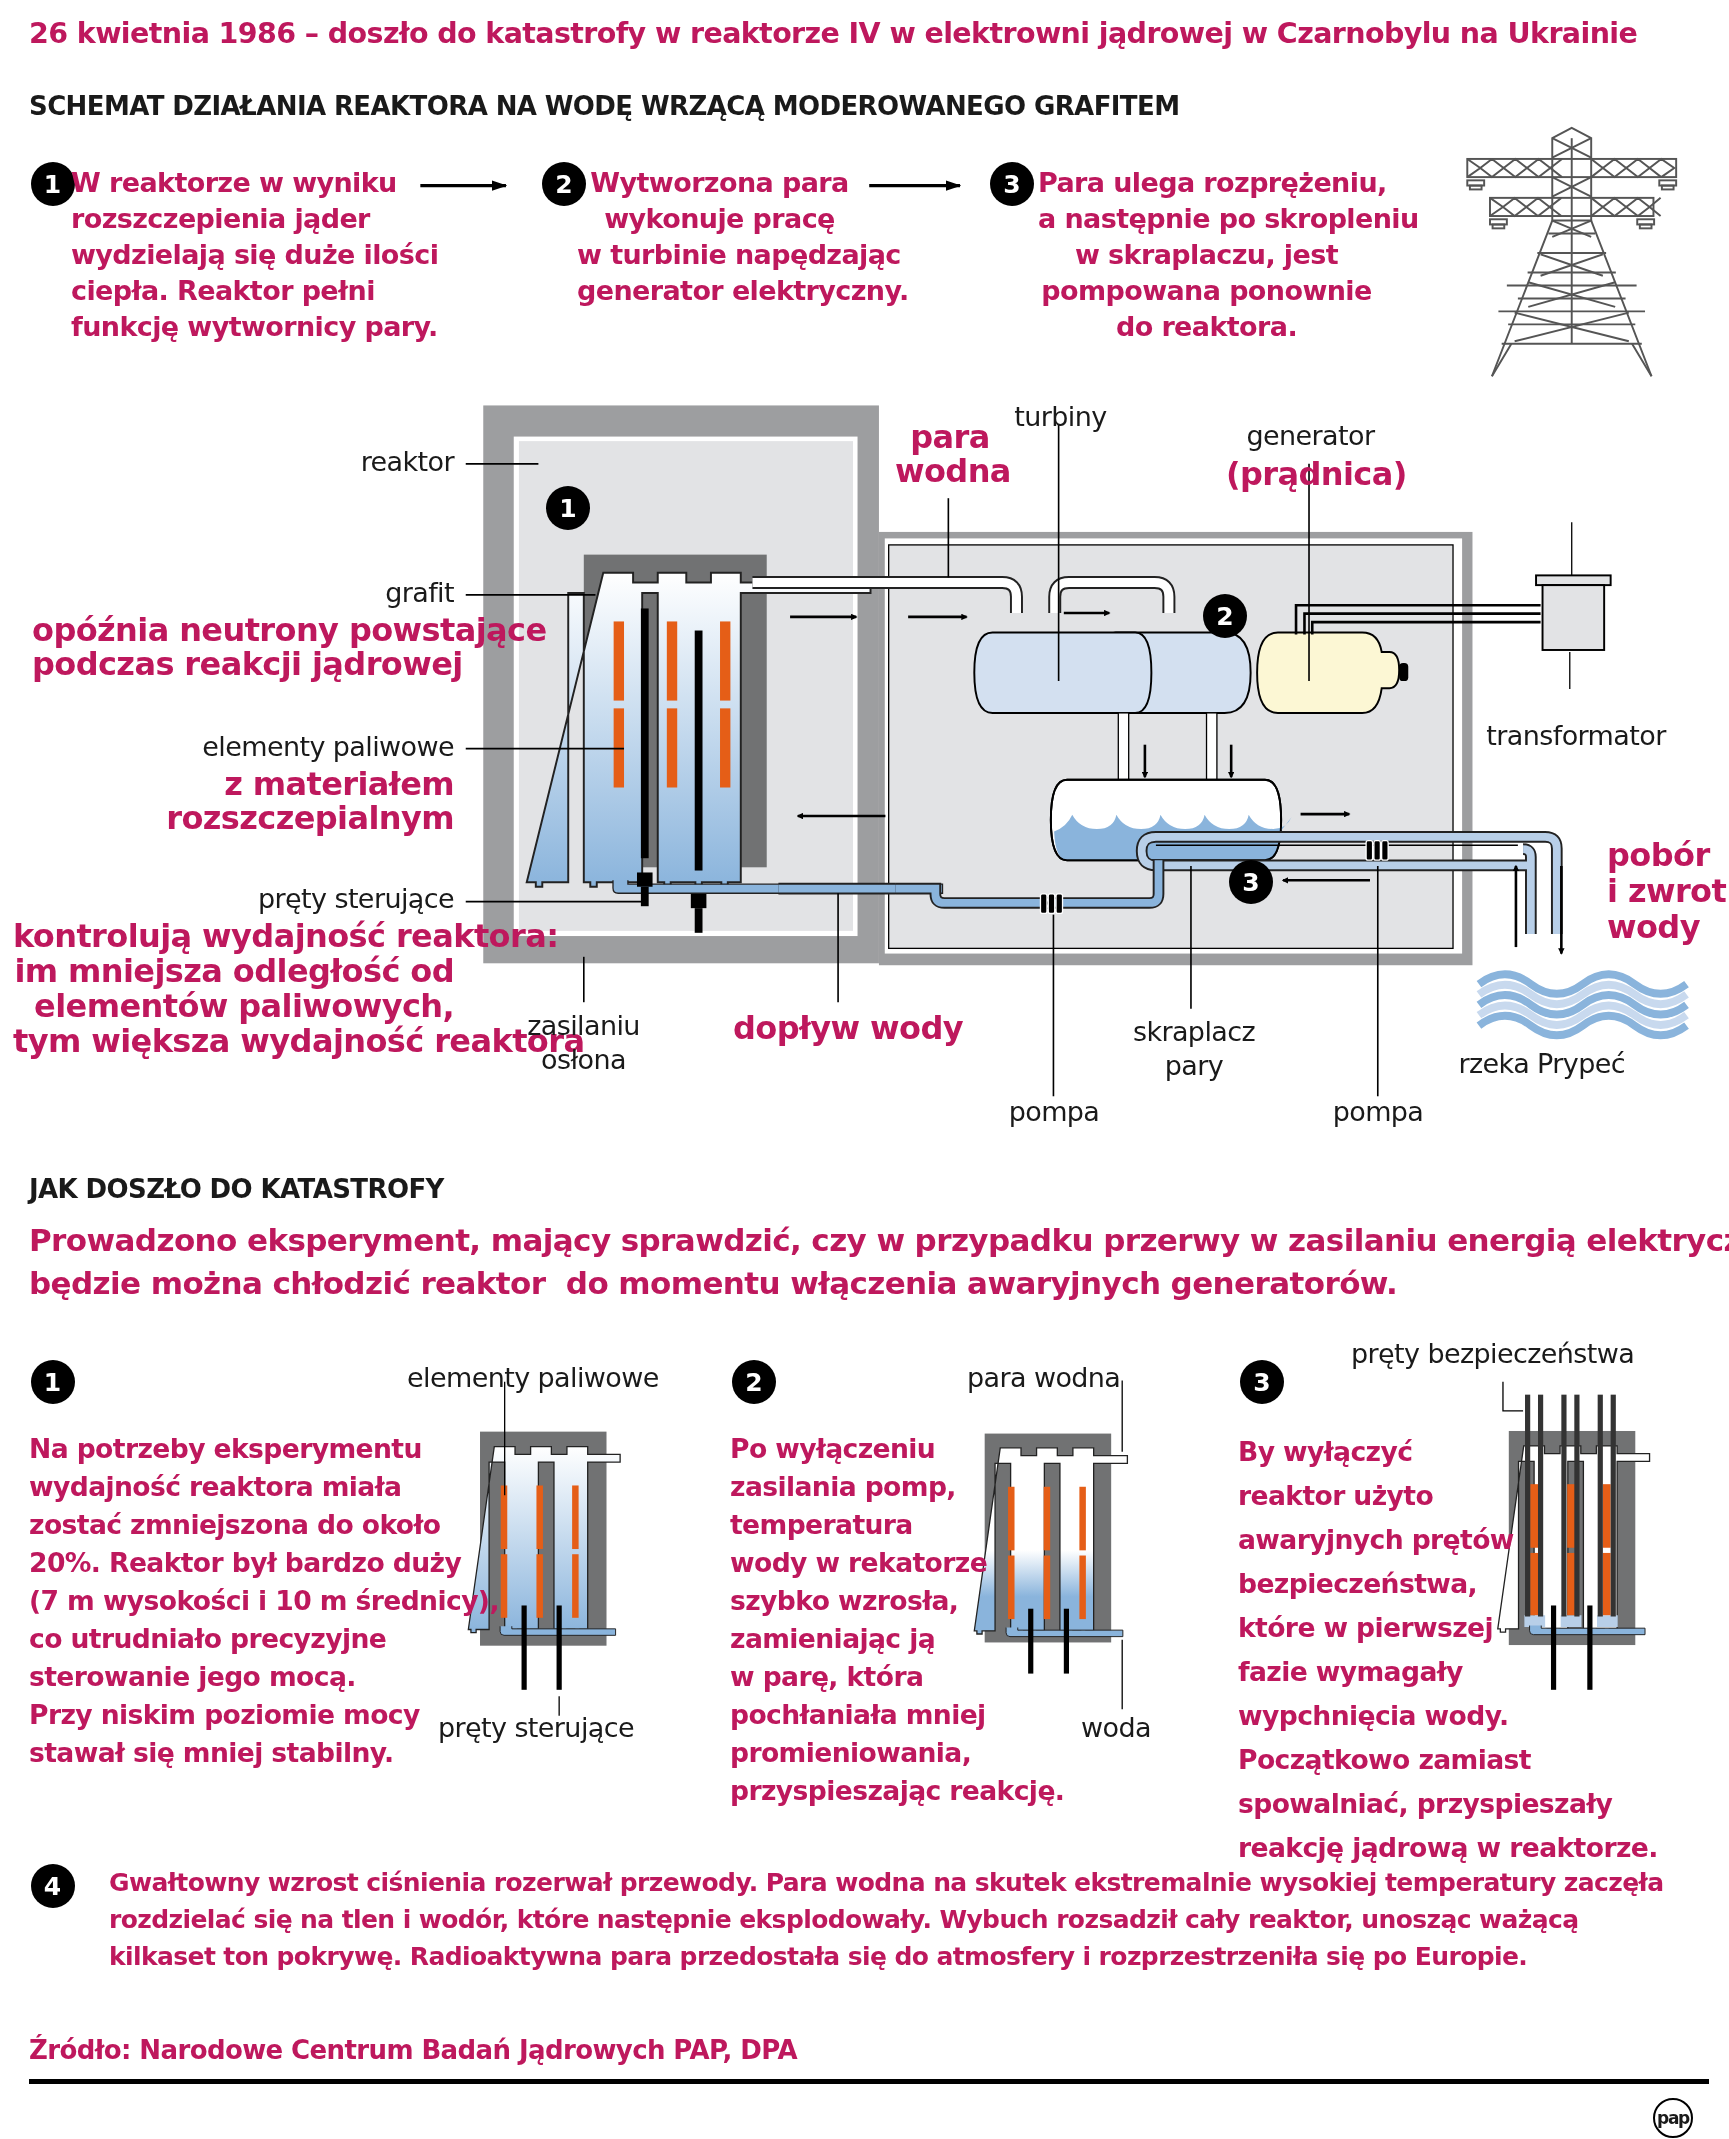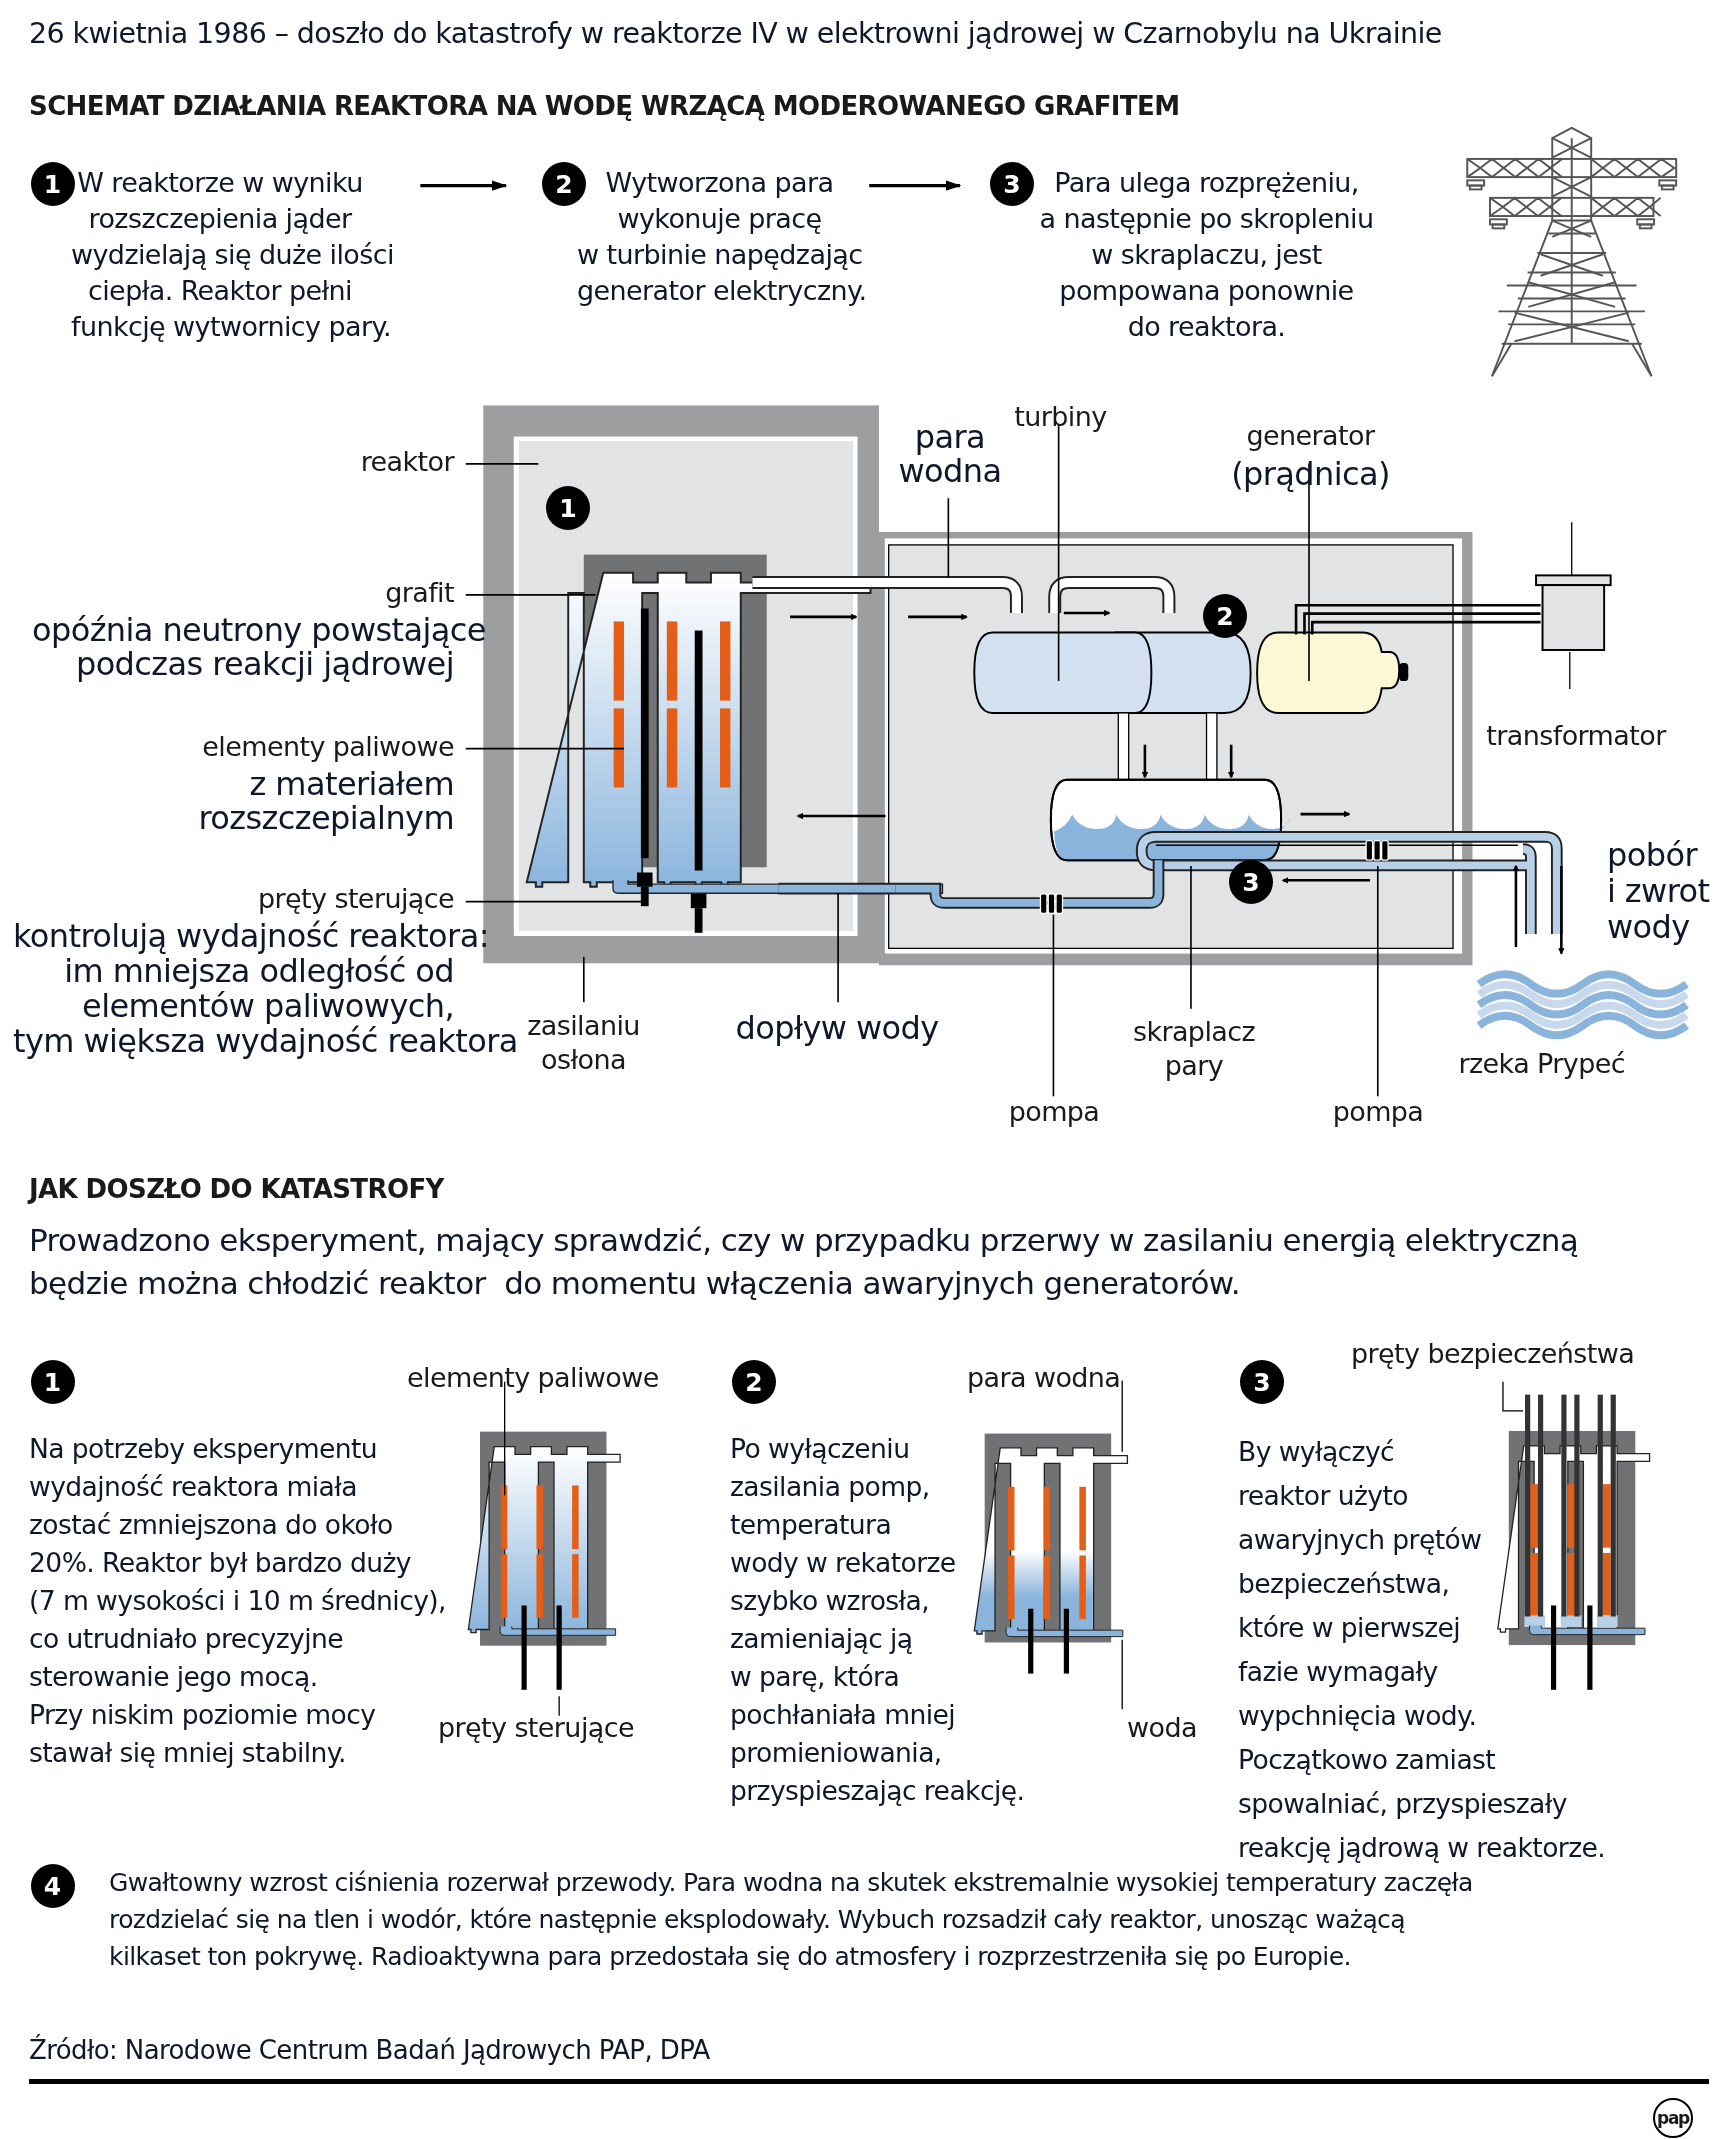--- a/index.html
+++ b/index.html
@@ -1,18 +1,18 @@
 <!DOCTYPE html>
 <html style="font-size:10.4px"><head>
 <meta charset="utf-8">
 <style>
   html,body{margin:0;padding:0;background:#fff;}
   body{width:1730px;height:2140px;position:relative;overflow:hidden;font-family:"DejaVu Sans","Liberation Sans",sans-serif;color:#1a1a1a;}
   .t{position:absolute;white-space:pre;line-height:1.2;}
-  .light{font-weight:400;color:#0f172a;}
+  .light{font-weight:700;color:#be185d;}
   .h1{font-size:28.5px;font-family:"DejaVu Sans",sans-serif;letter-spacing:-0.6px;}
   .h2{font-size:26px;font-weight:bold;letter-spacing:-0.6px;}
   .body{font-size:27px;line-height:36px;letter-spacing:-0.6px;}
   .lbl{font-size:27px;letter-spacing:-0.6px;}
   .sm{font-size:32px;letter-spacing:-0.6px;}
   .center{text-align:center;}
   .right{text-align:right;}
   .badge{position:absolute;width:44px;height:44px;border-radius:50%;background:#000;color:#fff;font-weight:bold;font-size:25px;display:flex;align-items:center;justify-content:center;}
   svg{position:absolute;left:0;top:0;}
   .rule{position:absolute;left:29px;width:1680px;top:2079px;height:5.2px;background:#000;}
@@ -356,21 +356,21 @@
 zasilania pomp,
 temperatura
 wody w rekatorze
 szybko wzrosła,
 zamieniając ją
 w parę, która
 pochłaniała mniej
 promieniowania,
 przyspieszając reakcję.</div>
 <div class="t lbl" style="left:967px;top:1362px;">para wodna</div>
-<div class="t lbl" style="left:1081px;top:1712px;margin-left:46px;">woda</div>
+<div class="t lbl" style="left:1081px;top:1712px;">woda</div>
 
 <div class="badge" style="left:1240px;top:1360px;">3</div>
 <div class="t body light" style="left:1238px;top:1430px;font-size:26.6px;line-height:44px;">By wyłączyć
 reaktor użyto
 awaryjnych prętów
 bezpieczeństwa,
 które w pierwszej
 fazie wymagały
 wypchnięcia wody.
 Początkowo zamiast

